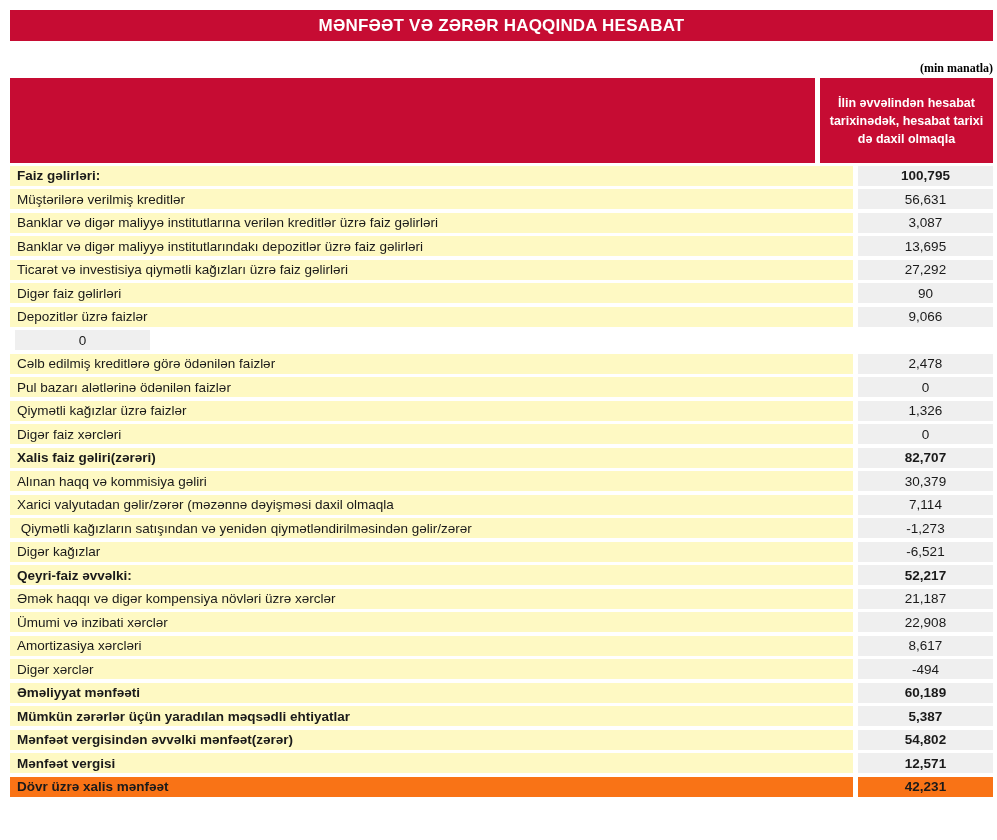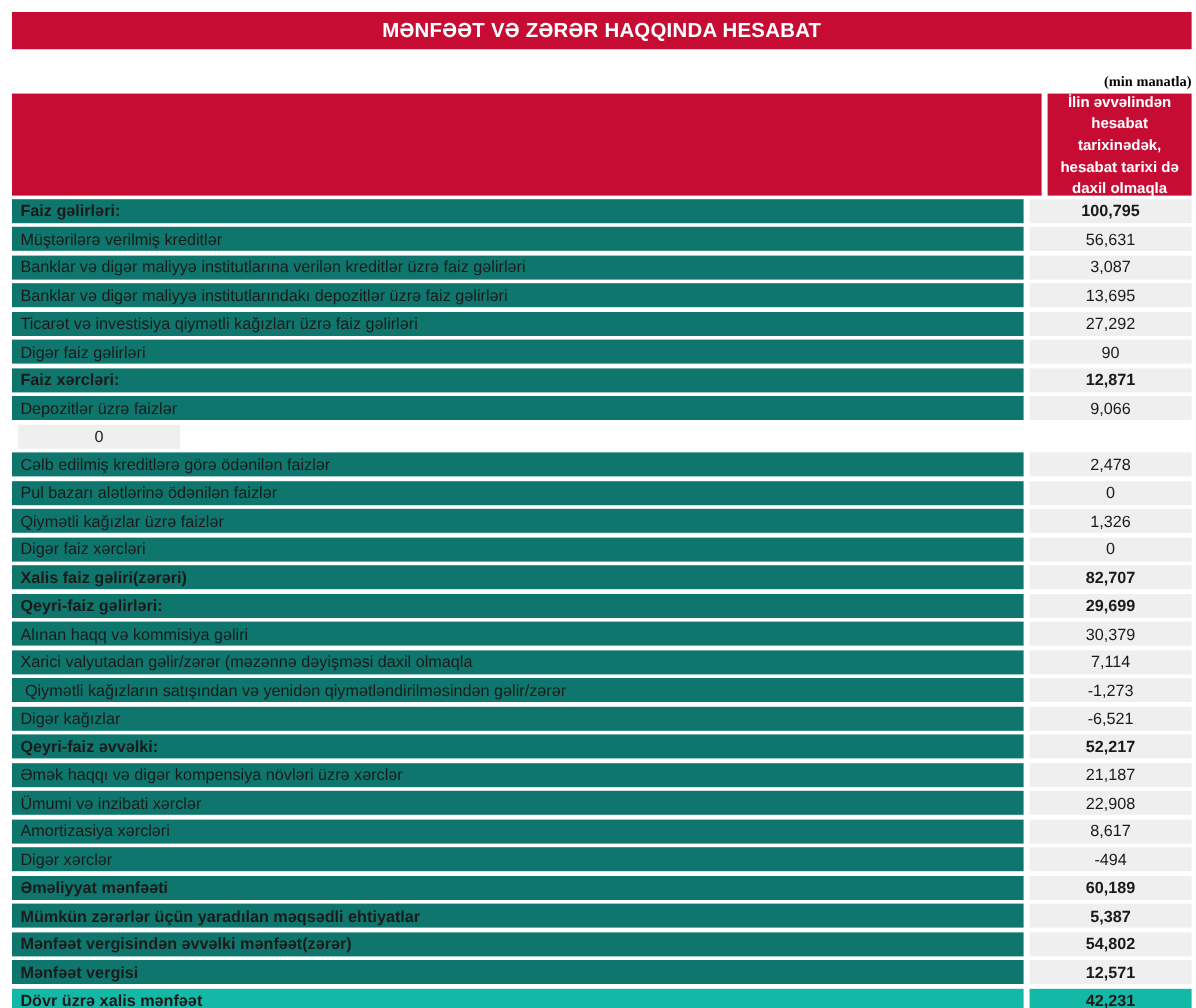--- a/index.html
+++ b/index.html
@@ -40,55 +40,55 @@
     height: 15px;
     color: #000000;
   }
   .fin-table { margin-top: 2px; }
   .hdr-row { display: flex; height: 85px; margin-bottom: 2.5px; }
   .hdr-label {
     flex: 1;
     background: #C60C33;
   }
   .hdr-value {
-    width: 120px;
+    width: 173px;
     margin-left: 5px;
     background: #C60C33;
     color: #ffffff;
     font-weight: bold;
     font-size: 12.5px;
     line-height: 18px;
     text-align: center;
     display: flex;
     align-items: center;
     justify-content: center;
     padding: 0 2px;
   }
   .row { display: flex; height: 20px; margin-bottom: 3.5px; }
   .row .label-cell {
     flex: 1;
-    background: #0f766e;
+    background: #fef9c3;
     display: flex;
     align-items: center;
     padding-left: 7px;
     font-size: 13.5px;
     white-space: pre;
     overflow: hidden;
   }
   .row .value-cell {
     width: 135px;
     margin-left: 5px;
     background: #EFEFEF;
     display: flex;
     align-items: center;
     justify-content: center;
     font-size: 13.5px;
   }
   .row.bold .label-cell, .row.bold .value-cell { font-weight: bold; }
-  .row.total .label-cell, .row.total .value-cell { background: #14b8a6; }
+  .row.total .label-cell, .row.total .value-cell { background: #f97316; }
 </style>
 </head>
 <body>
 
 <div class="page">
 
   <div class="title-bar">
     <span>MƏNFƏƏT VƏ ZƏRƏR HAQQINDA HESABAT</span>
   </div>
 
@@ -118,24 +118,20 @@
       <div class="value-cell">13,695</div>
     </div>
     <div class="row">
       <div class="label-cell">Ticarət və investisiya qiymətli kağızları üzrə faiz gəlirləri</div>
       <div class="value-cell">27,292</div>
     </div>
     <div class="row">
       <div class="label-cell">Digər faiz gəlirləri</div>
       <div class="value-cell">90</div>
     </div>
-    <div class="row bold">
-      <div class="label-cell">Faiz xərcləri:</div>
-      <div class="value-cell">12,871</div>
-    </div>
     <div class="row">
       <div class="label-cell">Depozitlər üzrə faizlər</div>
       <div class="value-cell">9,066</div>
     </div>
     <div class="row">
       <div class="value-cell">0</div>
     </div>
     <div class="row">
       <div class="label-cell">Cəlb edilmiş kreditlərə görə ödənilən faizlər</div>
       <div class="value-cell">2,478</div>
@@ -148,24 +144,20 @@
       <div class="label-cell">Qiymətli kağızlar üzrə faizlər</div>
       <div class="value-cell">1,326</div>
     </div>
     <div class="row">
       <div class="label-cell">Digər faiz xərcləri</div>
       <div class="value-cell">0</div>
     </div>
     <div class="row bold">
       <div class="label-cell">Xalis faiz gəliri(zərəri)</div>
       <div class="value-cell">82,707</div>
-    </div>
-    <div class="row bold">
-      <div class="label-cell">Qeyri-faiz gəlirləri:</div>
-      <div class="value-cell">29,699</div>
     </div>
     <div class="row">
       <div class="label-cell">Alınan haqq və kommisiya gəliri</div>
       <div class="value-cell">30,379</div>
     </div>
     <div class="row">
       <div class="label-cell">Xarici valyutadan gəlir/zərər (məzənnə dəyişməsi daxil olmaqla</div>
       <div class="value-cell">7,114</div>
     </div>
     <div class="row">

